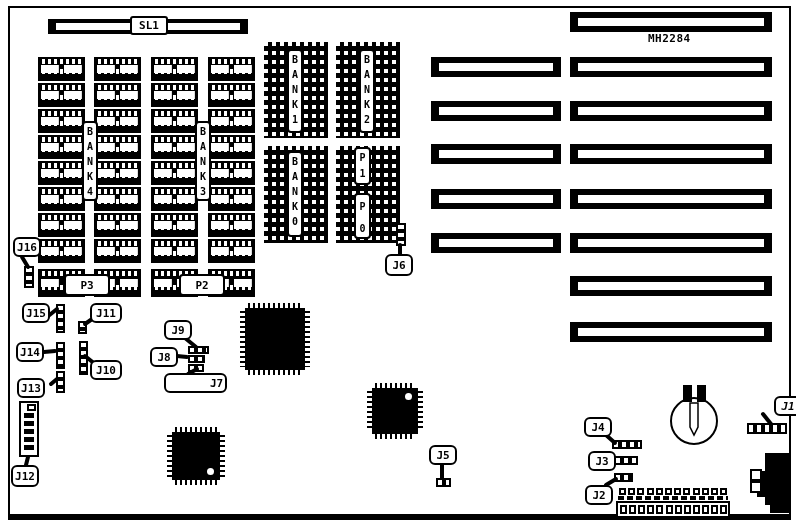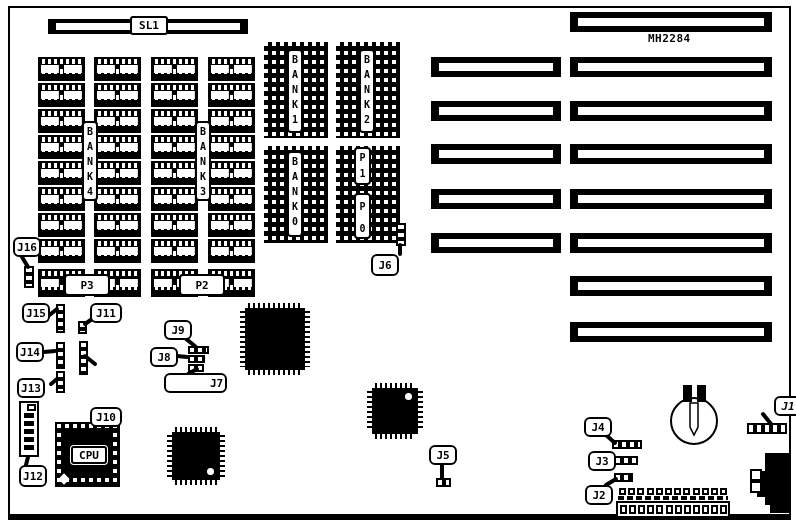--- a/index.html
+++ b/index.html
@@ -111,27 +111,27 @@
   <div class="vlabel" style="left:354px;top:147px;width:17px;height:38px;line-height:16px;">P1</div>
   <div class="vlabel" style="left:354px;top:193px;width:17px;height:46px;line-height:22px;">P0</div>
 
   <div class="callout wide" style="left:64px;top:274px;min-width:46px;height:22px;text-align:center;">P3</div>
   <div class="callout wide" style="left:179px;top:274px;min-width:46px;height:22px;text-align:center;">P2</div>
 
   <div class="callout" style="left:13px;top:237px;">J16</div>
   <div class="callout" style="left:22px;top:303px;">J15</div>
   <div class="callout" style="left:90px;top:303px;min-width:32px;">J11</div>
   <div class="callout" style="left:16px;top:342px;">J14</div>
-  <div class="callout" style="left:90px;top:360px;min-width:32px;margin-top:47px;">J10</div>
+  <div class="callout" style="left:90px;top:360px;min-width:32px;">J10</div>
   <div class="callout" style="left:17px;top:378px;">J13</div>
-  <div class="callout" style="left:11px;top:465px;height:22px;margin-left:8px;">J12</div>
+  <div class="callout" style="left:11px;top:465px;height:22px;">J12</div>
   <div class="callout" style="left:164px;top:320px;">J9</div>
   <div class="callout" style="left:150px;top:347px;">J8</div>
   <div class="callout" style="left:164px;top:373px;padding-left:44px;">J7</div>
-  <div class="callout" style="left:371px;top:254px;height:22px;">J6</div>
+  <div class="callout" style="left:385px;top:254px;height:22px;">J6</div>
   <div class="callout" style="left:429px;top:445px;">J5</div>
   <div class="callout" style="left:584px;top:417px;">J4</div>
   <div class="callout" style="left:588px;top:451px;">J3</div>
   <div class="callout" style="left:585px;top:485px;">J2</div>
   <div class="callout" style="left:774px;top:396px;font-style:italic;">J1</div>
 
   <div class="jv" style="left:24px;top:266px;width:10px;height:22px;"></div>
   <div class="jv" style="left:56px;top:304px;width:9px;height:29px;"></div>
   <div class="jv" style="left:56px;top:342px;width:9px;height:27px;"></div>
   <div class="jv" style="left:56px;top:371px;width:9px;height:22px;"></div>
@@ -149,25 +149,20 @@
 
   <div class="j12">
     <div class="topcell"></div>
   <div class="bar" style="top: 10px;"></div>
       <div class="bar" style="top: 18px;"></div>
       <div class="bar" style="top: 26px;"></div>
       <div class="bar" style="top: 34px;"></div>
       <div class="bar" style="top: 42px;"></div>
     </div>
 
-  <div class="cpu">
-    <div class="cpu-inner"></div>
-    <div class="cpu-notch"></div>
-    <div class="cpu-label">CPU</div>
-  </div>
 
   <div class="qfp" style="left:245px;top:308px;width:60px;height:62px;"></div>
   <div class="qfp" style="left:372px;top:388px;width:46px;height:46px;">
     <div class="dot" style="right:6px;top:5px;"></div>
   </div>
   <div class="qfp" style="left:172px;top:432px;width:48px;height:48px;">
     <div class="dot" style="right:6px;bottom:5px;"></div>
   </div>
 
   <div class="pwr">

